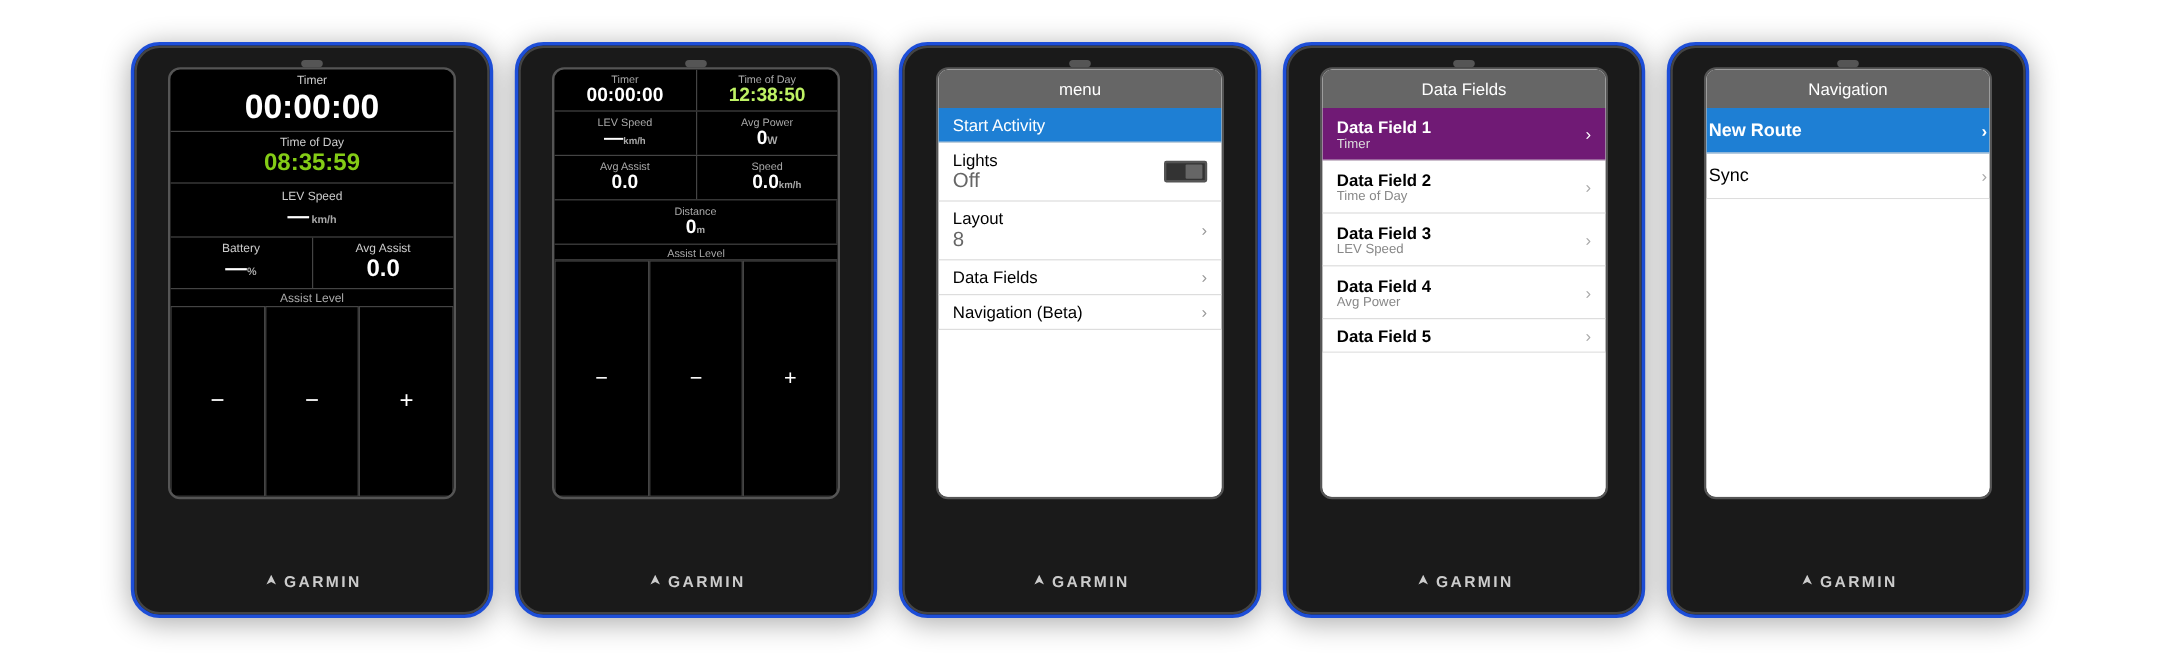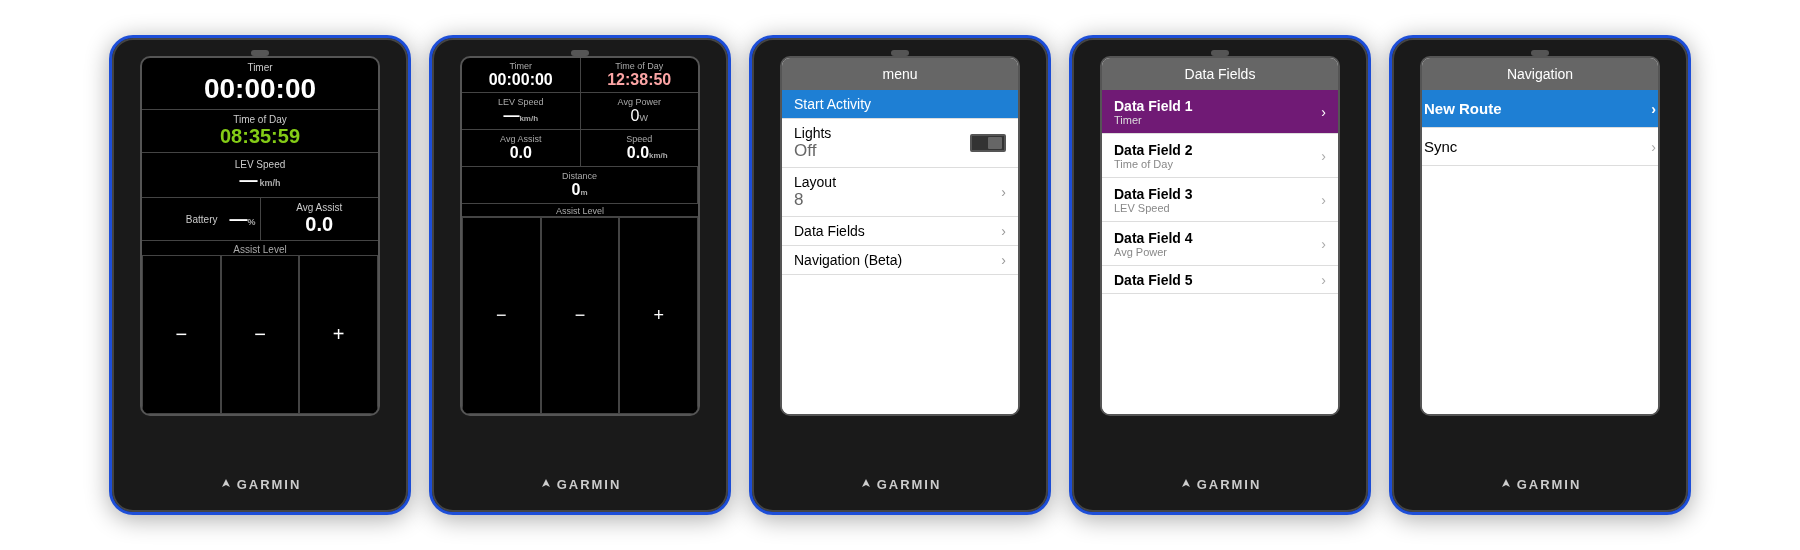--- a/index.html
+++ b/index.html
@@ -265,21 +265,21 @@
         <span style="font-size:10px;color:#ccc;">Time of Day</span>
         <span style="font-size:20px;font-weight:bold;color:#84cc16;">08:35:59</span>
       </div>
 
       <div style="width:100%;border-bottom:1px solid #444;display:flex;flex-direction:column;align-items:center;padding:6px 0;flex:0 0 auto;">
         <span style="font-size:10px;color:#ccc;">LEV Speed</span>
         <span style="font-size:18px;font-weight:bold;color:#fff;">—<span style="font-size:9px;color:#aaa;margin-left:2px;">km/h</span></span>
       </div>
 
       <div style="width:100%;border-bottom:1px solid #444;display:flex;flex:0 0 auto;">
-        <div style="flex:1;border-right:1px solid #444;display:flex;flex-direction:row;align-items:center;justify-content:flex-end;padding:4px;gap:12px;">
+        <div style="flex:1;border-right:1px solid #444;display:flex;flex-direction:column;align-items:center;justify-content:flex-start;padding:4px;">
           <span style="font-size:10px;color:#ccc;">Battery</span>
           <span style="font-size:18px;font-weight:bold;color:#fff;">—<span style="font-size:9px;color:#aaa;">%</span></span>
         </div>
         <div style="flex:1;display:flex;flex-direction:column;align-items:center;justify-content:center;padding:4px;">
           <span style="font-size:10px;color:#ccc;">Avg Assist</span>
           <span style="font-size:20px;font-weight:bold;color:#fff;">0.0</span>
         </div>
       </div>
 
       <div style="width:100%;display:flex;flex-direction:column;flex:1;">
@@ -304,32 +304,32 @@
   <div class="device">
     <div class="screen screen-d2">
 
       <div style="display:flex;border-bottom:1px solid #444;flex:0 0 auto;">
         <div style="flex:1;border-right:1px solid #444;display:flex;flex-direction:column;align-items:center;justify-content:center;padding:3px;">
           <span style="font-size:9px;color:#aaa;">Timer</span>
           <span style="font-size:16px;font-weight:bold;color:#fff;">00:00:00</span>
         </div>
         <div style="flex:1;display:flex;flex-direction:column;align-items:center;justify-content:center;padding:3px;">
           <span style="font-size:9px;color:#aaa;">Time of Day</span>
-          <span style="font-size:16px;font-weight:bold;color:#fca5a5;">12:38:50</span>
+          <span style="font-size:16px;font-weight:bold;color:#bef264;">12:38:50</span>
         </div>
       </div>
 
       <div style="display:flex;border-bottom:1px solid #444;flex:0 0 auto;">
         <div style="flex:1;border-right:1px solid #444;display:flex;flex-direction:column;align-items:center;justify-content:center;padding:4px;">
           <span style="font-size:9px;color:#aaa;">LEV Speed</span>
           <span style="font-size:16px;font-weight:bold;color:#fff;">—<span style="font-size:8px;color:#aaa;">km/h</span></span>
         </div>
         <div style="flex:1;display:flex;flex-direction:column;align-items:center;justify-content:center;padding:4px;">
           <span style="font-size:9px;color:#aaa;">Avg Power</span>
-          <span style="font-size:16px;font-weight:normal;color:#fff;"><span>0</span><span style="font-size:9px;color:#aaa;">W</span></span>
+          <span style="font-size:16px;font-weight:bold;color:#fff;"><span>0</span><span style="font-size:9px;color:#aaa;">W</span></span>
         </div>
       </div>
 
       <div style="display:flex;border-bottom:1px solid #444;flex:0 0 auto;">
         <div style="flex:1;border-right:1px solid #444;display:flex;flex-direction:column;align-items:center;justify-content:center;padding:4px;">
           <span style="font-size:9px;color:#aaa;">Avg Assist</span>
           <span style="font-size:16px;font-weight:bold;color:#fff;">0.0</span>
         </div>
         <div style="flex:1;display:flex;flex-direction:column;align-items:center;justify-content:center;padding:4px;">
           <span style="font-size:9px;color:#aaa;">Speed</span>

